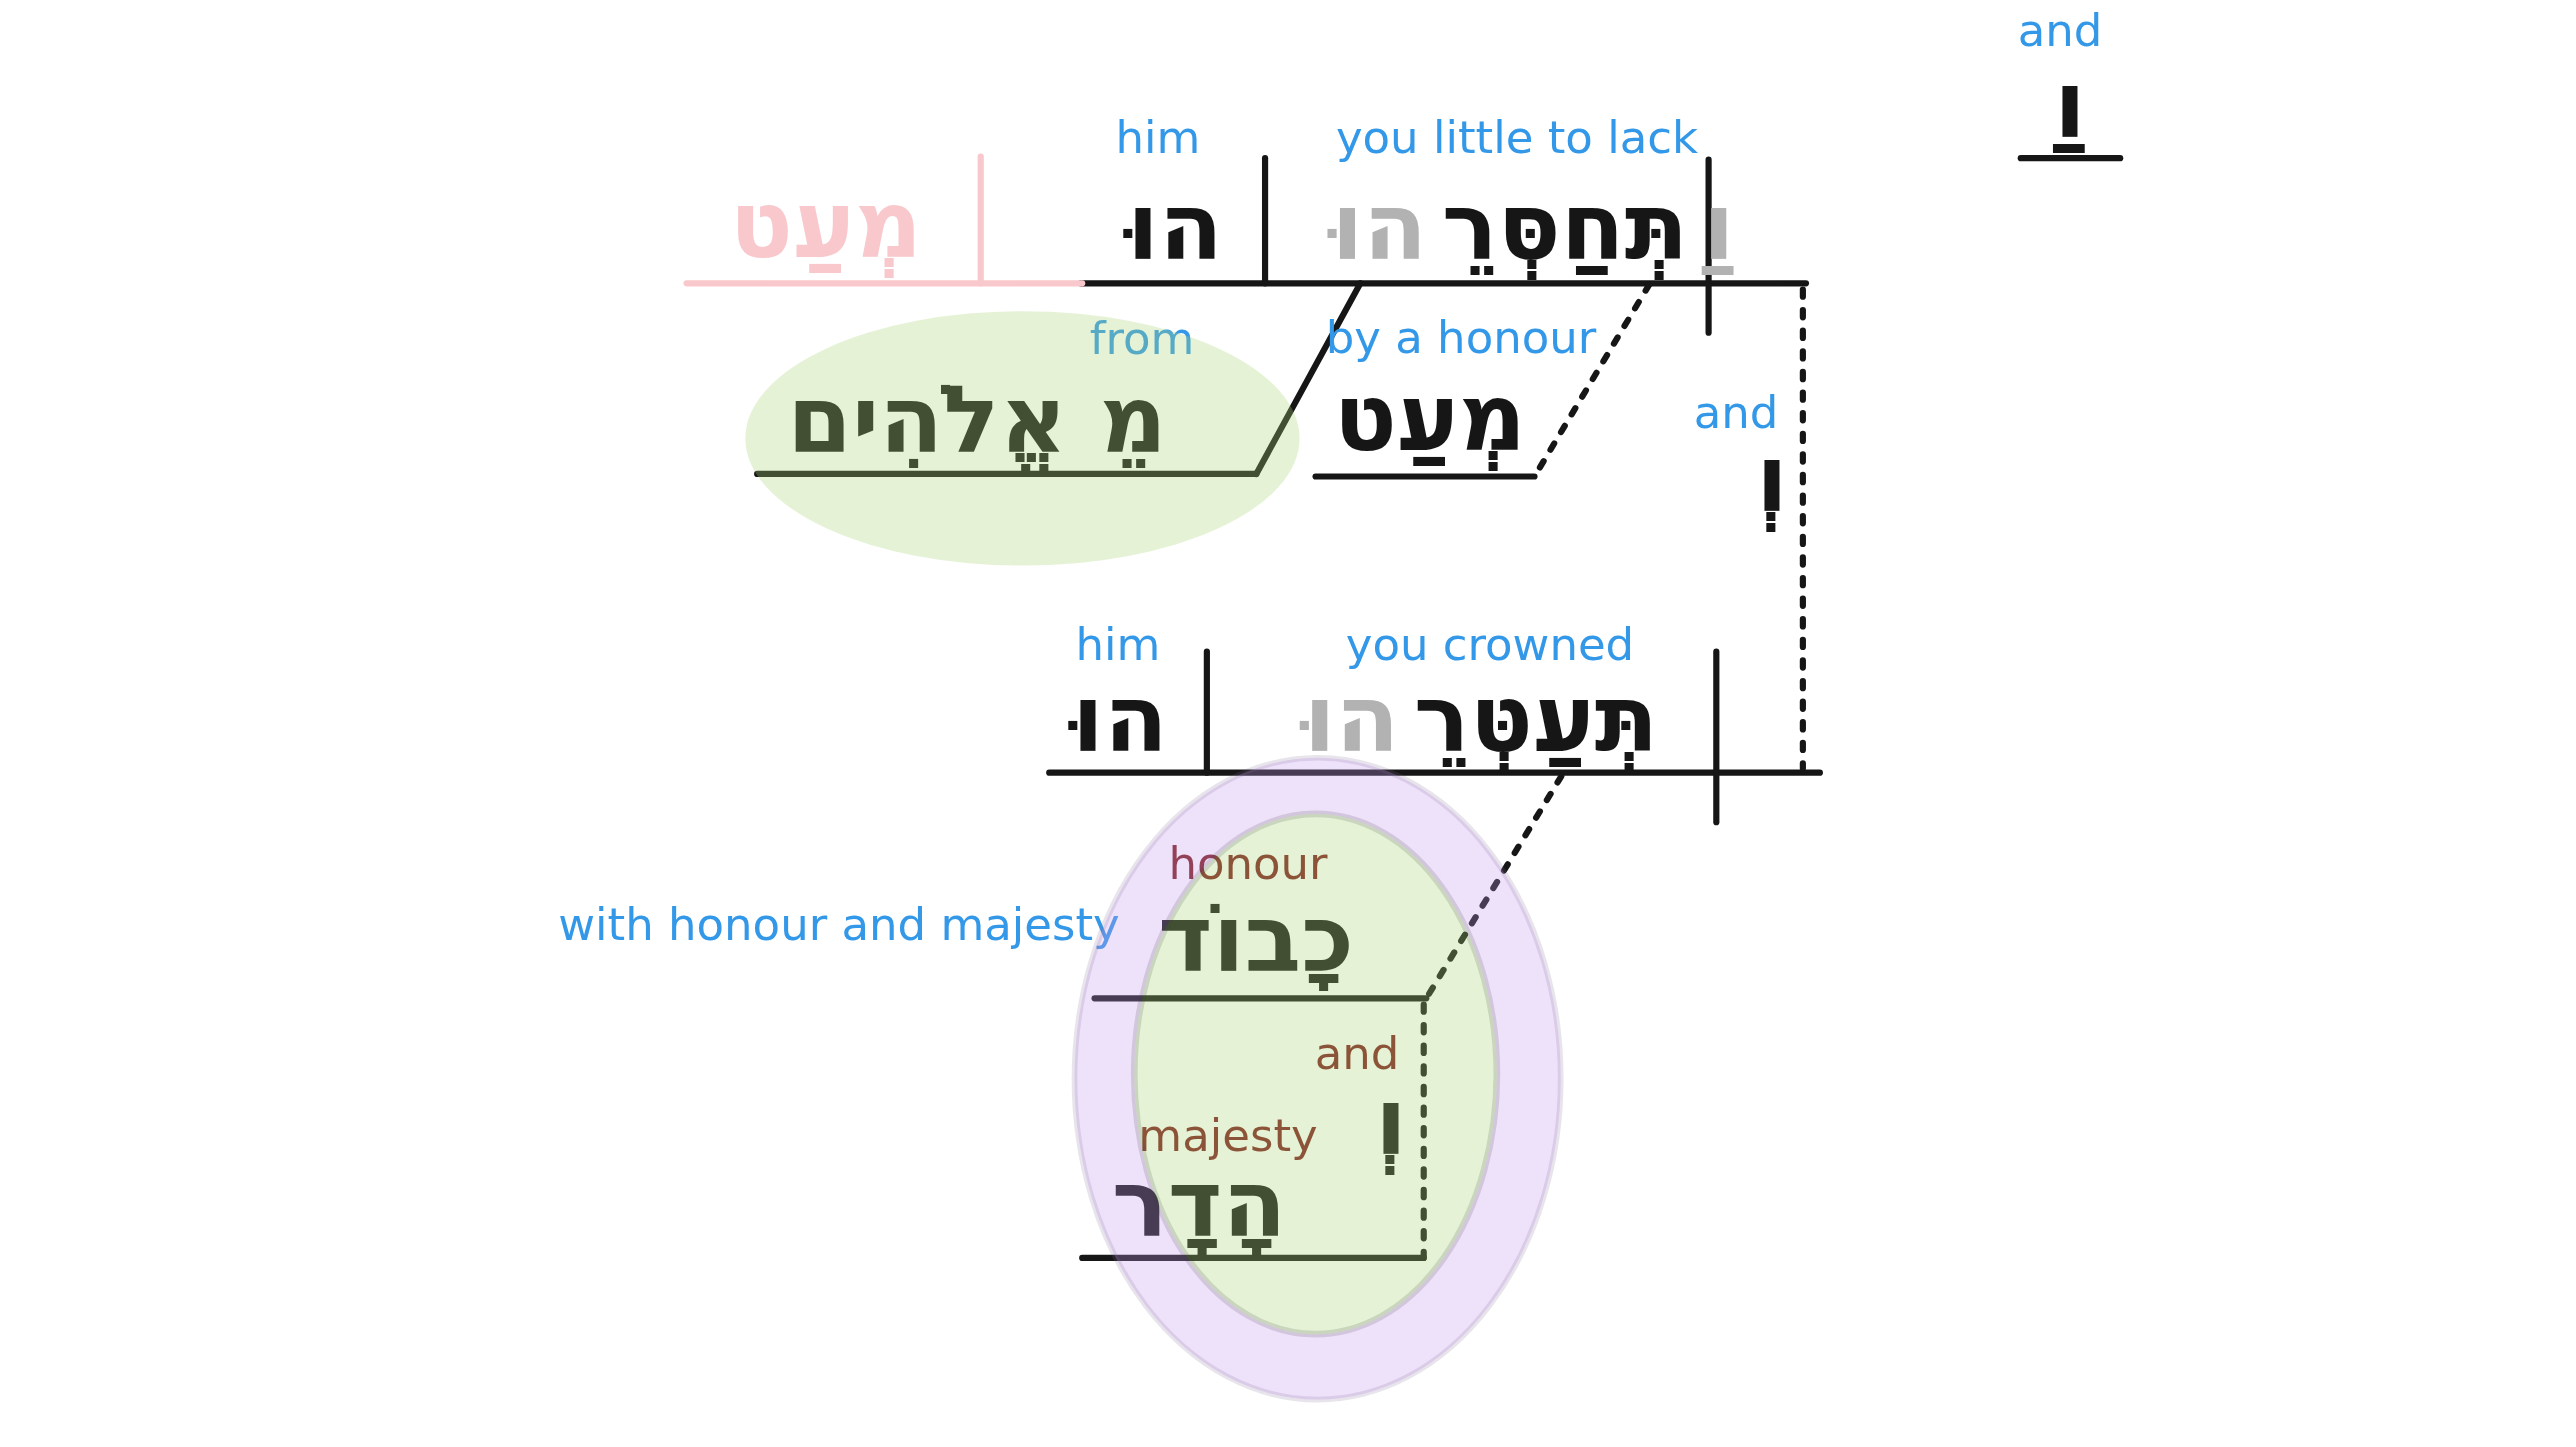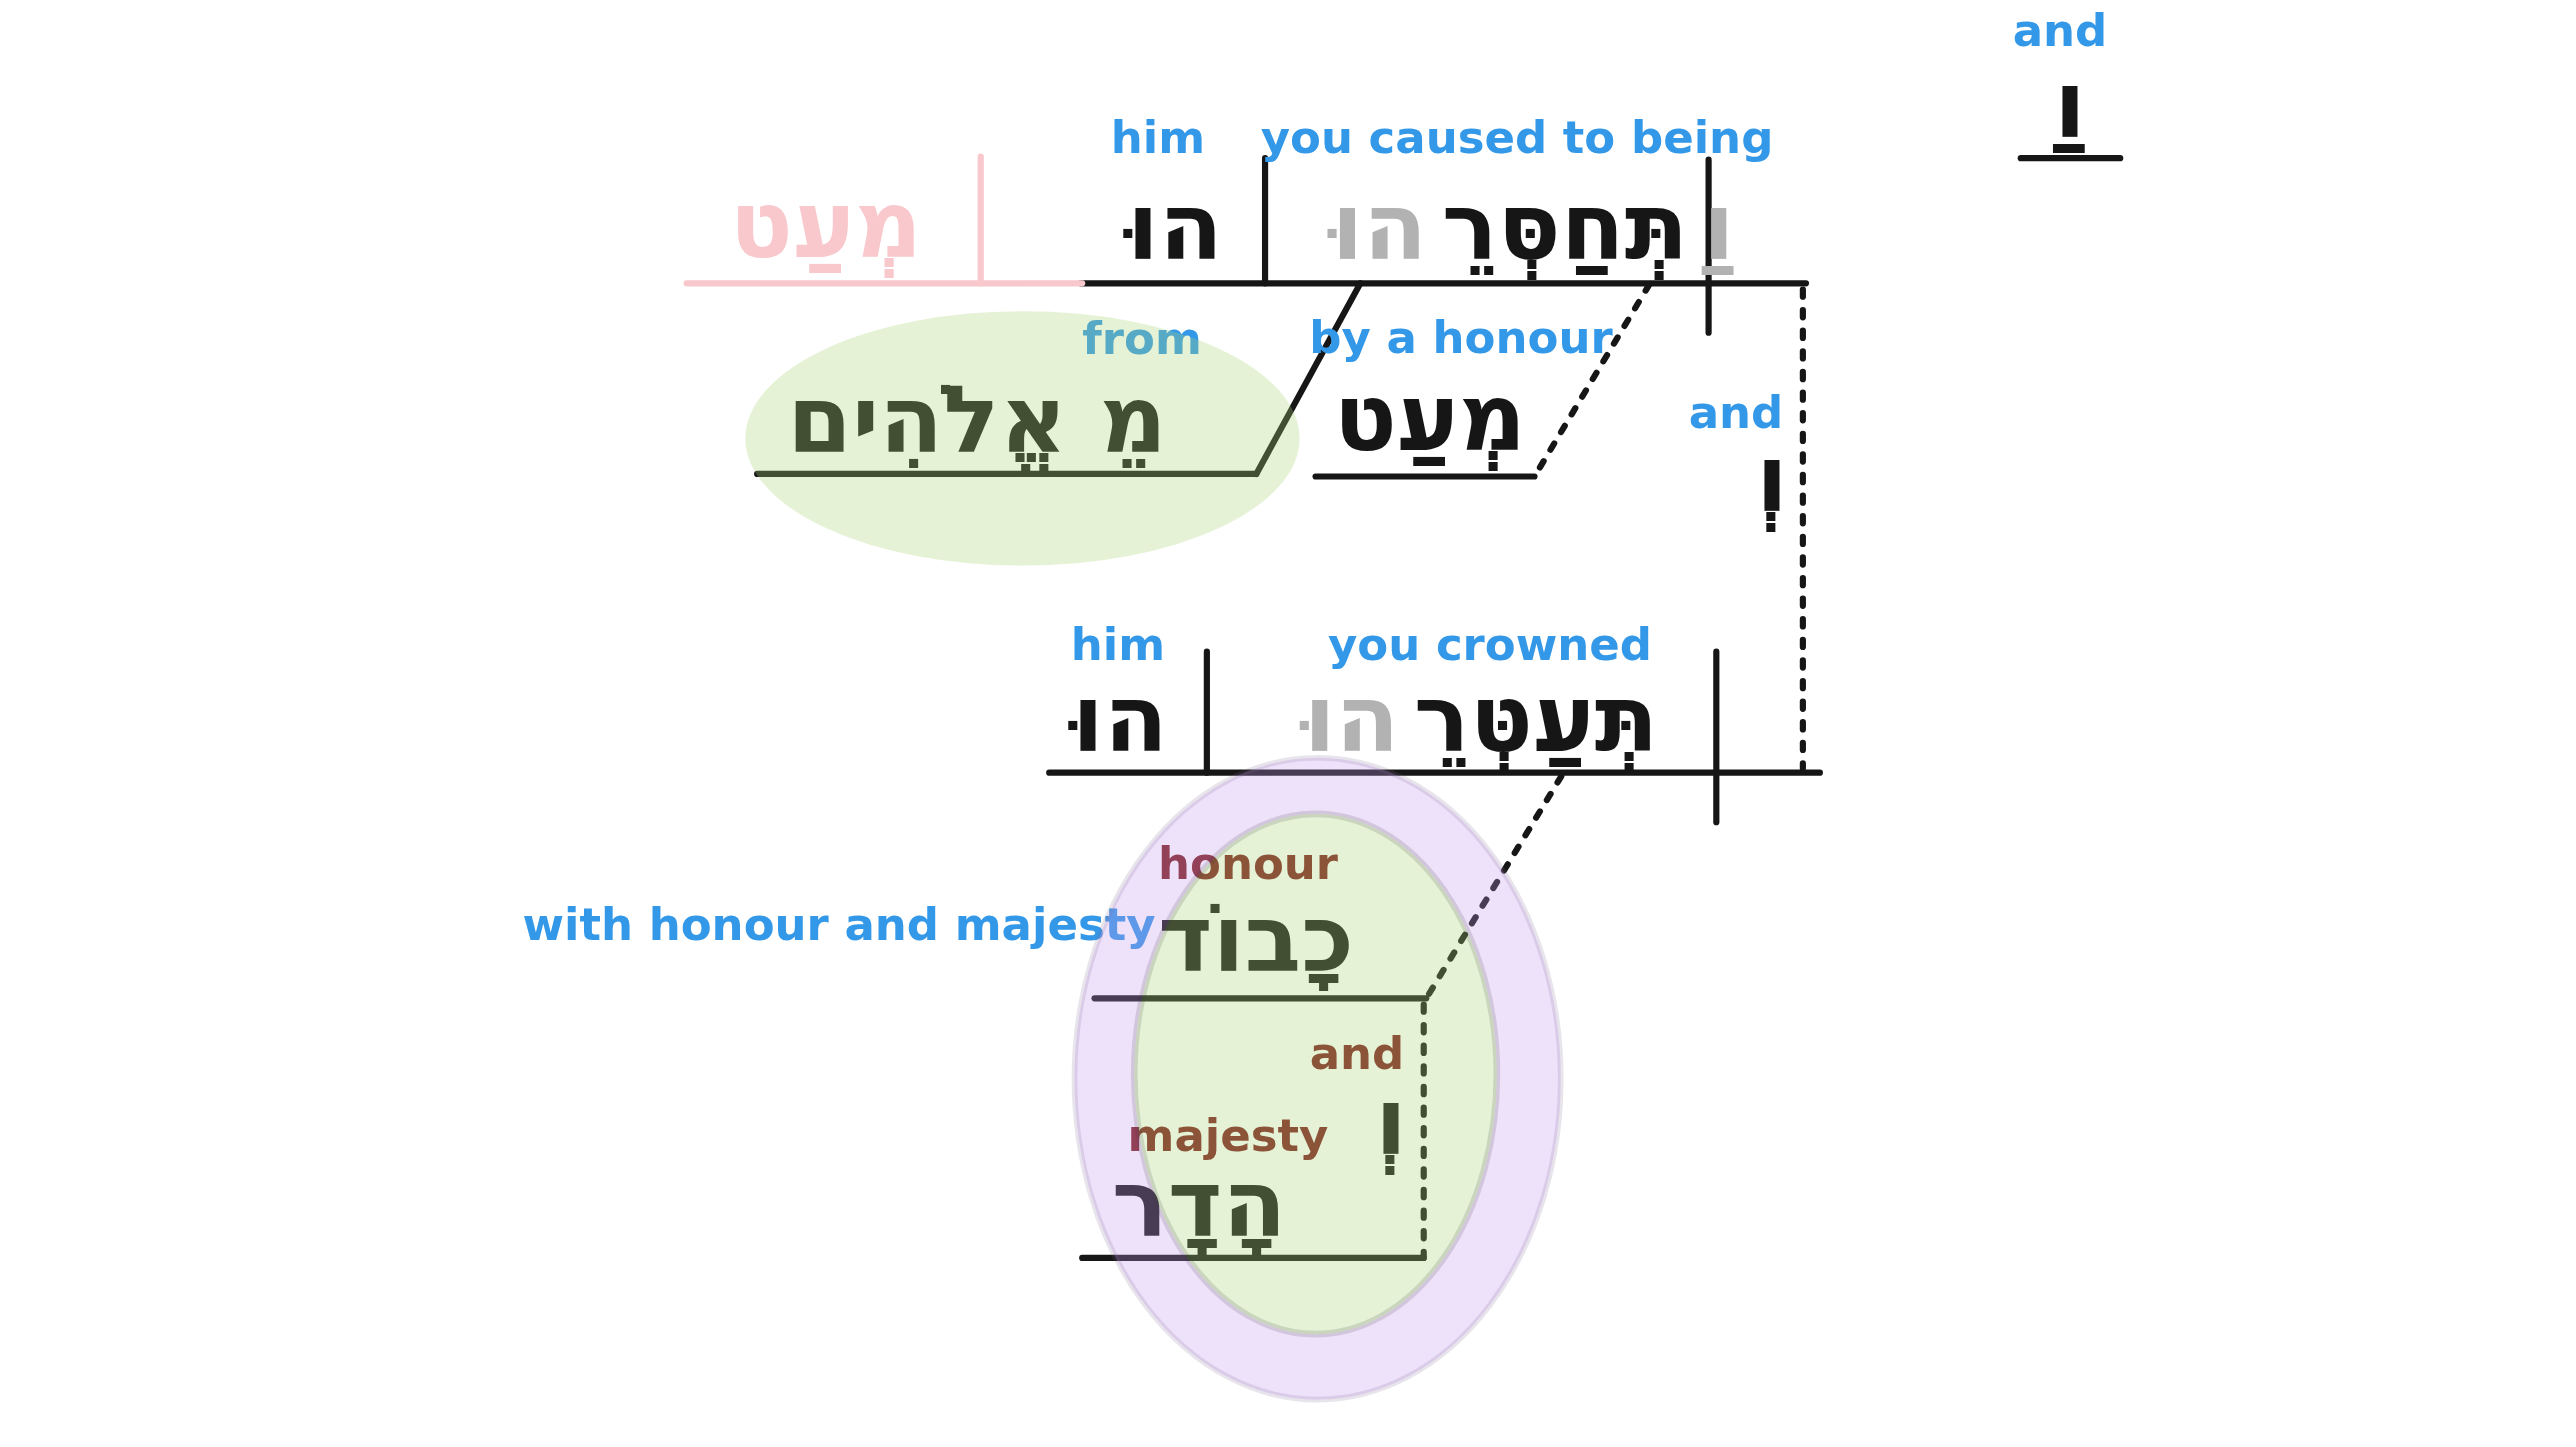--- a/index.html
+++ b/index.html
@@ -13,21 +13,21 @@
   svg.art, svg.overlay{
     position:absolute;left:0;top:0;width:2934px;height:1447px;
   }
   svg.art{z-index:1;}
   .txt{position:absolute;left:0;top:0;width:100%;height:100%;z-index:2;}
   svg.overlay{z-index:3;pointer-events:none;}
   .lbl{
     position:absolute;
     transform:translateX(-50%);
     white-space:nowrap;
-    font-weight:bold;
+    font-weight:normal;
     font-size:45px;
     line-height:1;
     color:#3398e8;
   }
   .lbl.gray{color:#7f1d1d;}
   .heb{
     position:absolute;
     transform:translateX(-50%);
     white-space:nowrap;
     direction:rtl;
@@ -91,21 +91,21 @@
 
   <div class="txt">
 
     <div class="lbl" style="left:2060px;top:7.7px">and</div>
     <div class="heb" style="left:2070px;top:59px">וַ</div>
 
     <div class="heb pink" style="left:826px;top:179px">מְעַט</div>
 
     <div class="lbl" style="left:1158px;top:115px">him</div>
     <div class="heb" style="left:1175px;top:181px">הוּ</div>
-    <div class="lbl" style="left:1517px;top:115px">you caused to being</div>
+    <div class="lbl" style="left:1517px;top:115px">you little to lack</div>
     <div class="heb composite" style="left:1533px;top:181px">
       <span class="gx">וַ</span>
       <span>תְּחַסְּרֵ</span>
       <span class="gx">הוּ</span>
     </div>
 
     <div class="lbl" style="left:1142px;top:316px">from</div>
     <div class="heb" style="left:977px;top:374px">מֵ אֱלֹהִים</div>
 
     <div class="lbl" style="left:1461px;top:315px">by a honour</div>

